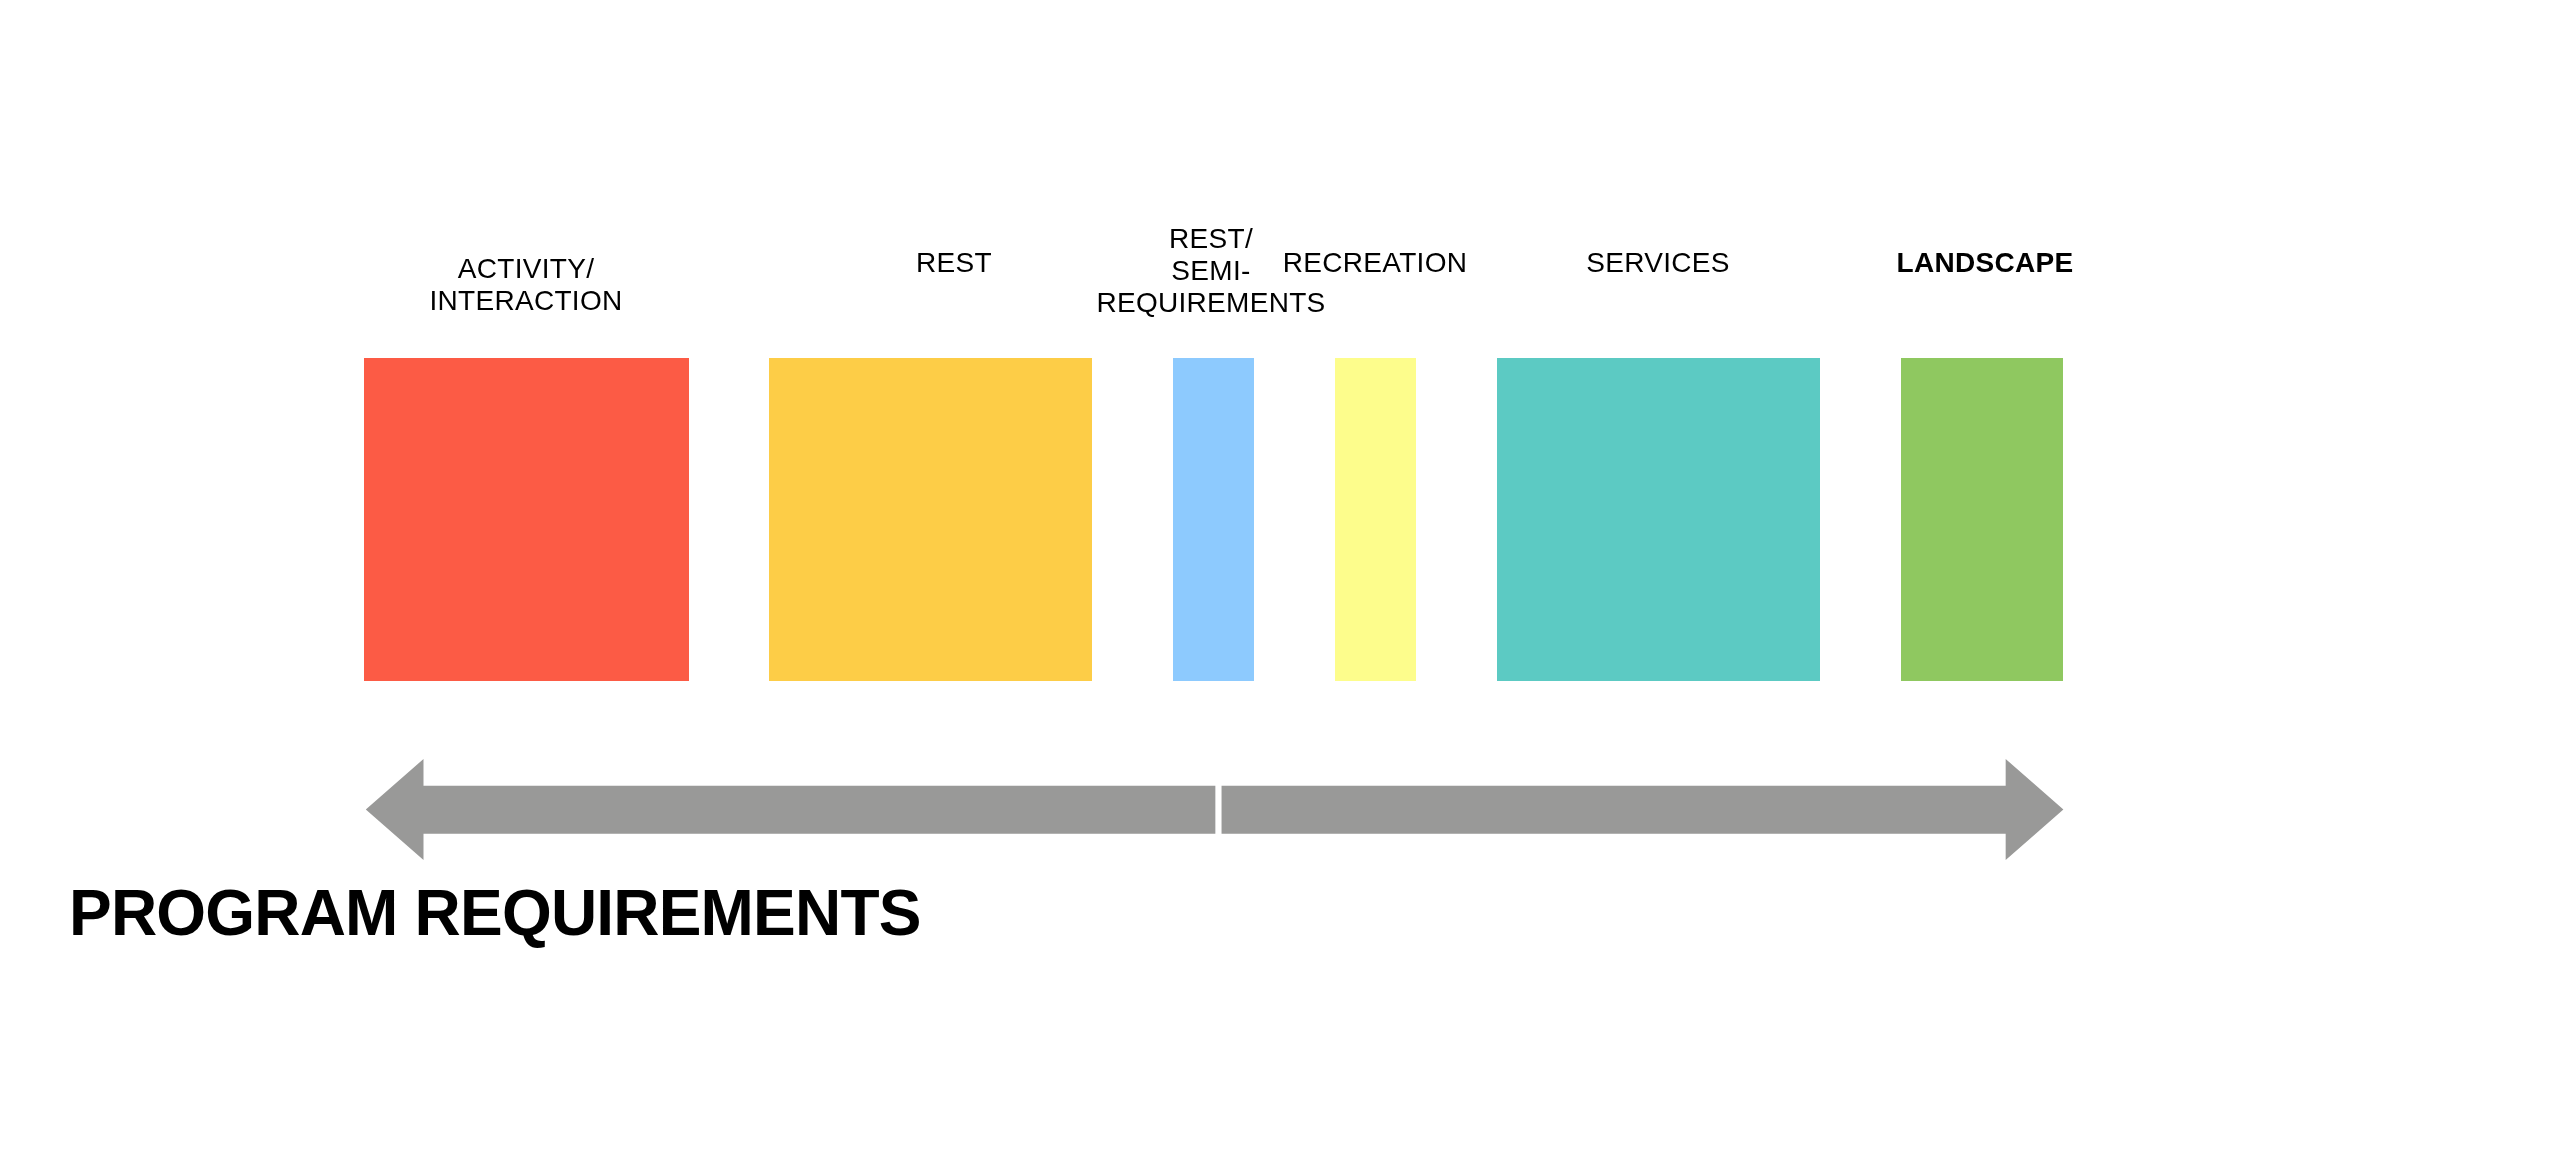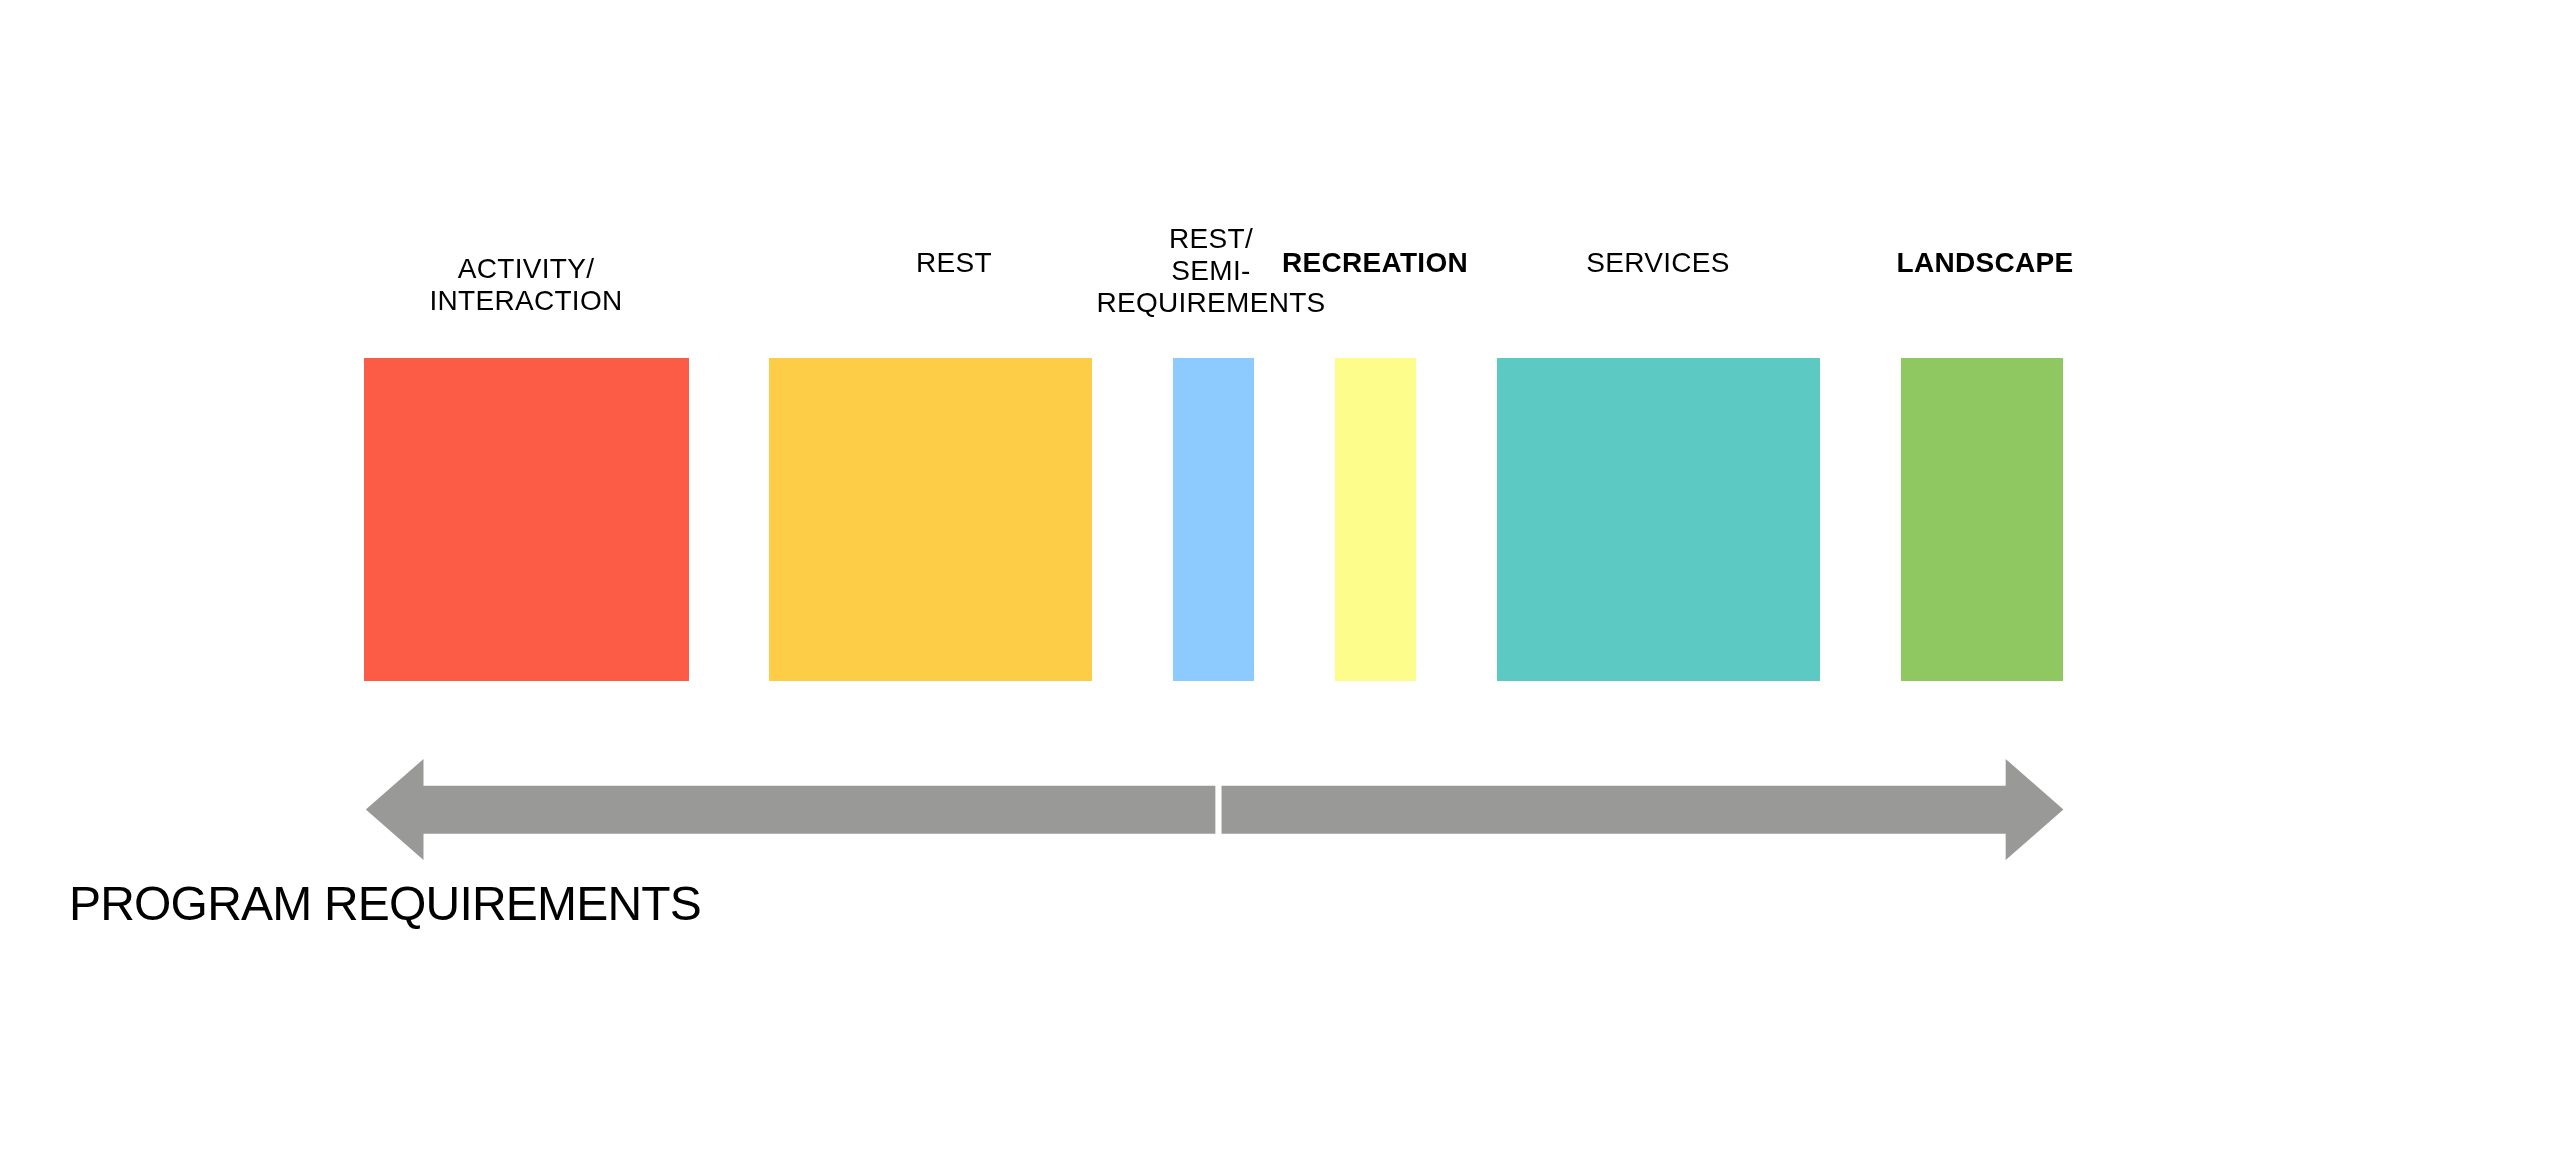--- a/index.html
+++ b/index.html
@@ -23,21 +23,21 @@
     text-align: center;
     font-size: 28px;
     line-height: 32px;
     color: #000000;
     white-space: pre-line;
     letter-spacing: 0.3px;
   }
   #label-0 { left: 526px; top: 253px; }
   #label-1 { left: 954px; top: 247px; }
   #label-2 { left: 1211px; top: 223px; }
-  #label-3 { left: 1375px; top: 247px; font-weight: bold; }
+  #label-3 { left: 1375px; top: 247px; }
   #label-4 { left: 1658px; top: 247px; }
   #label-5 { left: 1985px; top: 247px; font-weight: bold; }
 
   
   .cat-block {
     position: absolute;
     top: 358px;
     height: 323px;
   }
   #block-0 { left: 364px;  width: 325px; }
@@ -55,22 +55,22 @@
     width: 2576px;
     height: 1163px;
     pointer-events: none;
   }
 
   
   #diagram-title {
     position: absolute;
     left: 69px;
     top: 878px;
-    font-size: 48px;
-    font-weight: normal;
+    font-size: 64px;
+    font-weight: bold;
     letter-spacing: -0.8px;
     line-height: 1.1;
     color: #000000;
     white-space: nowrap;
   }
 </style>
 </head>
 <body>
 
 <div id="canvas">

